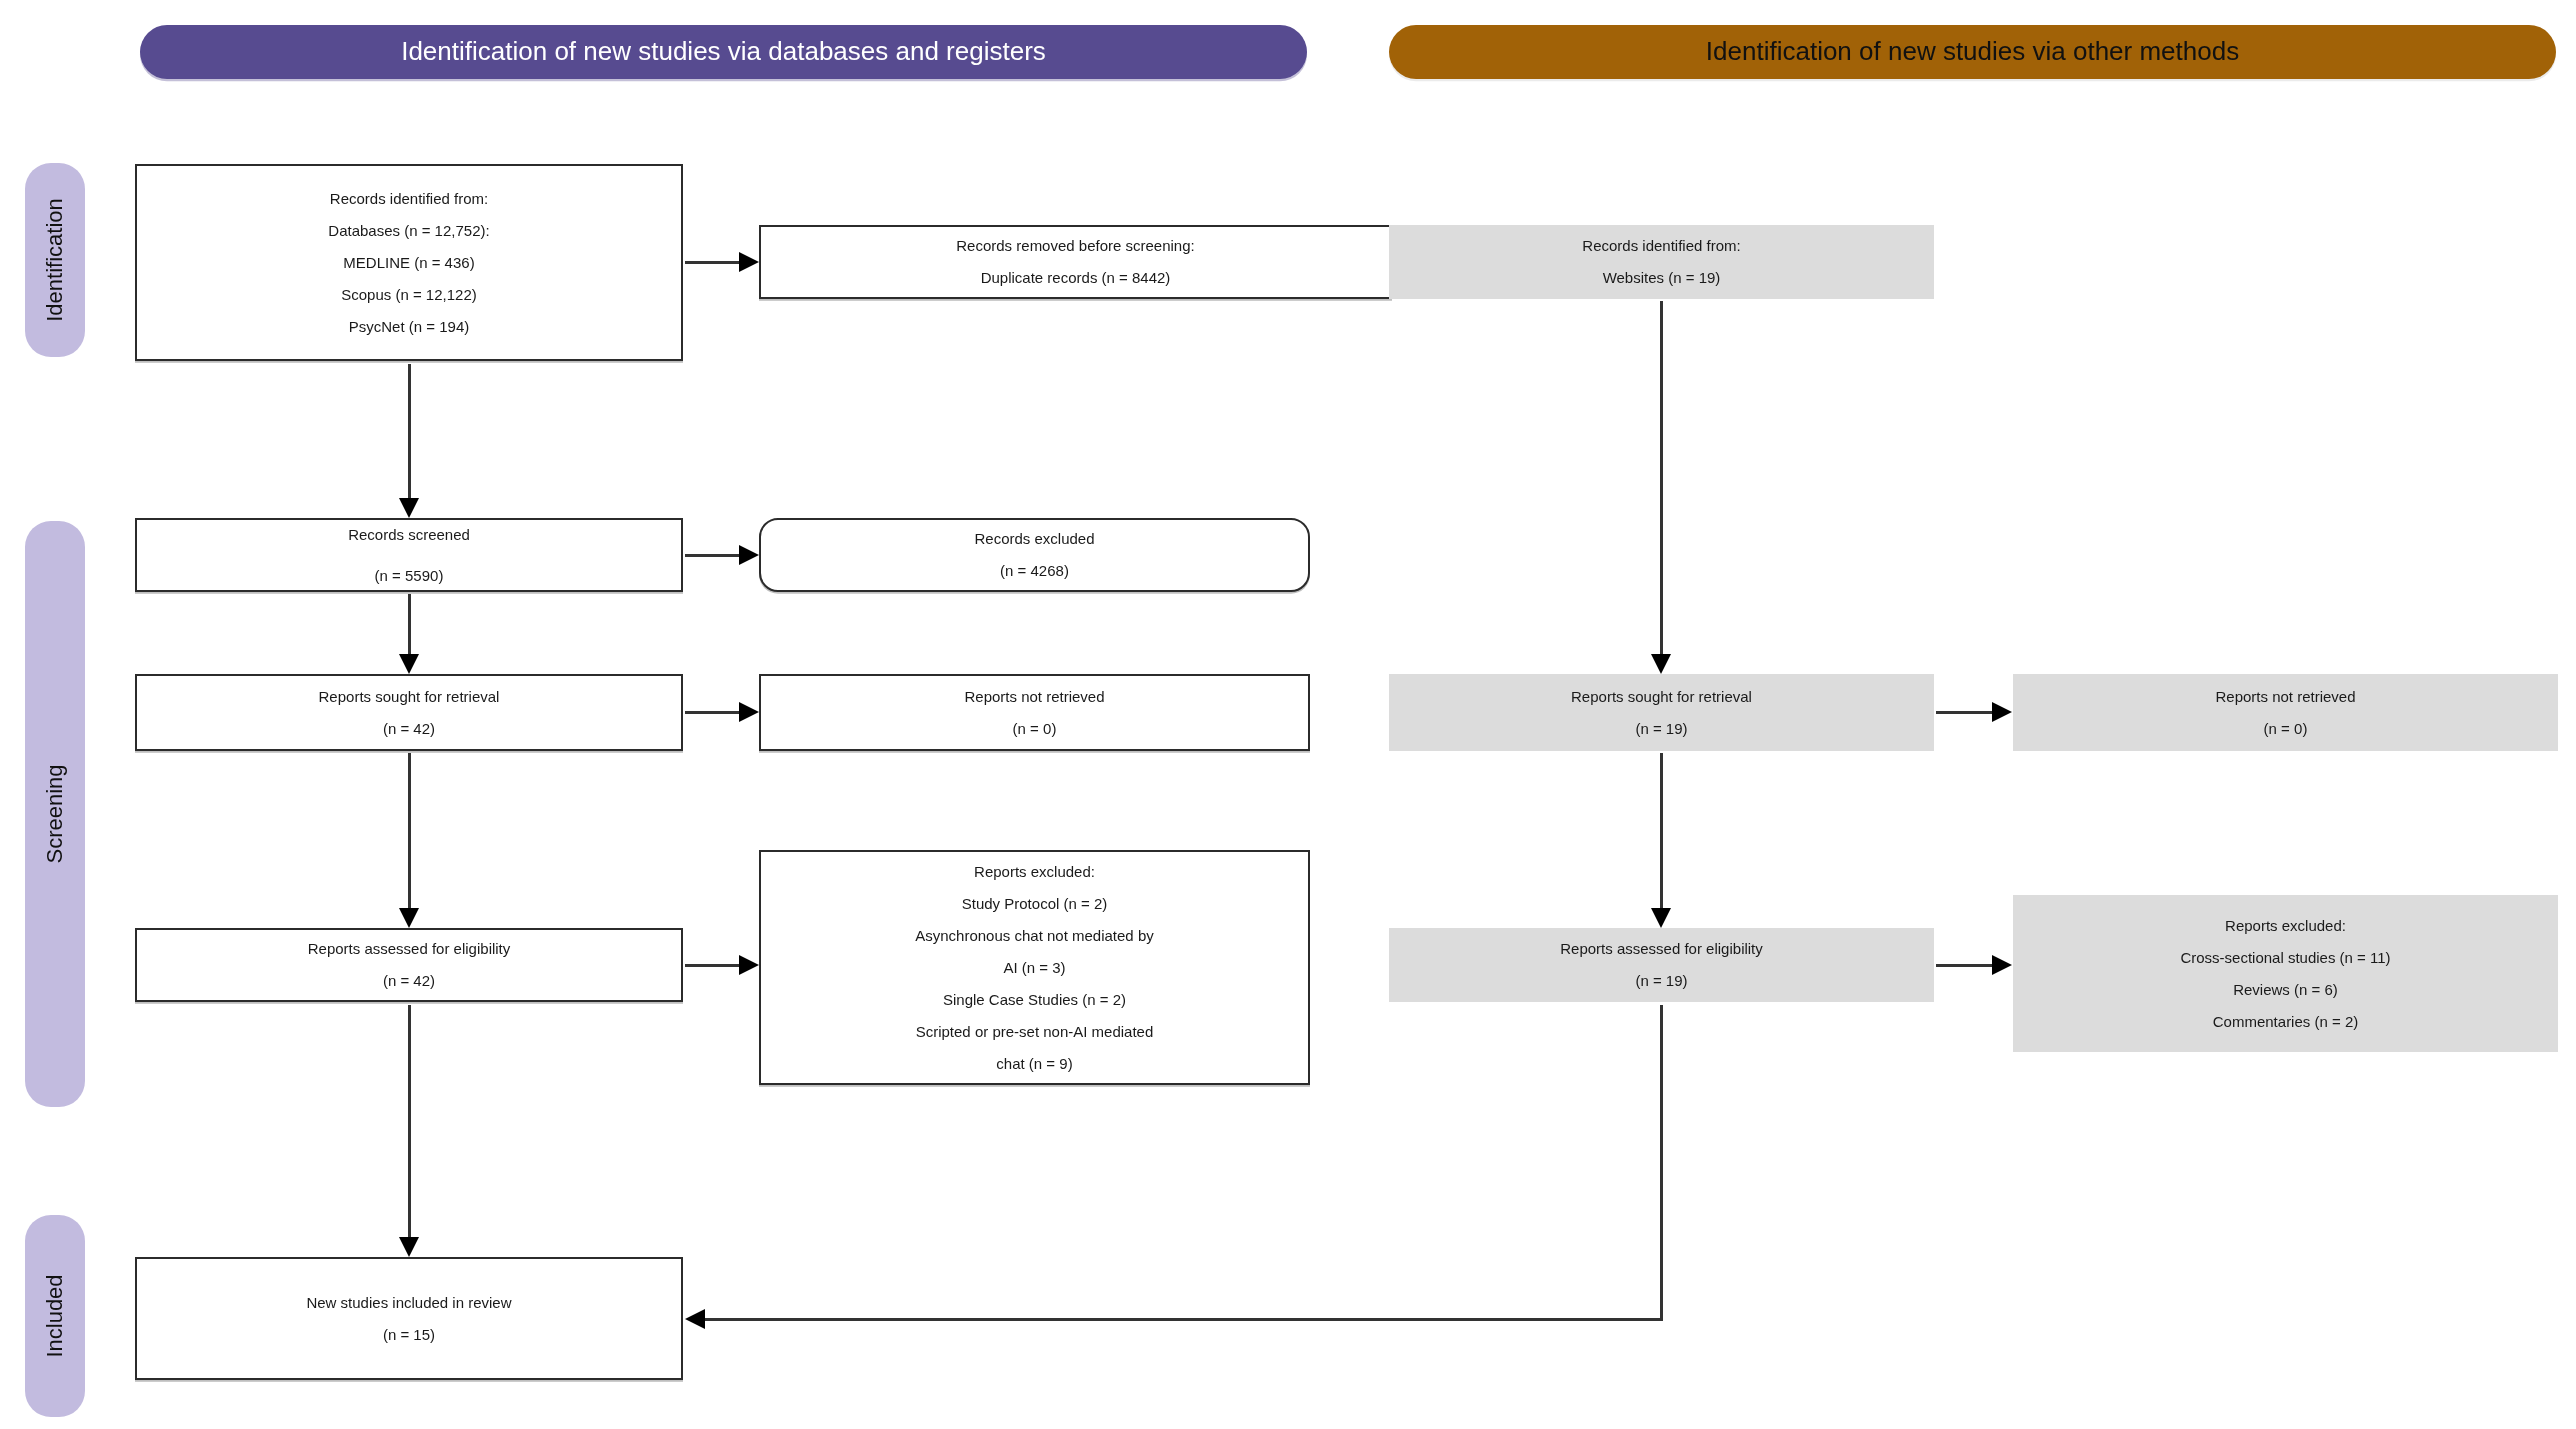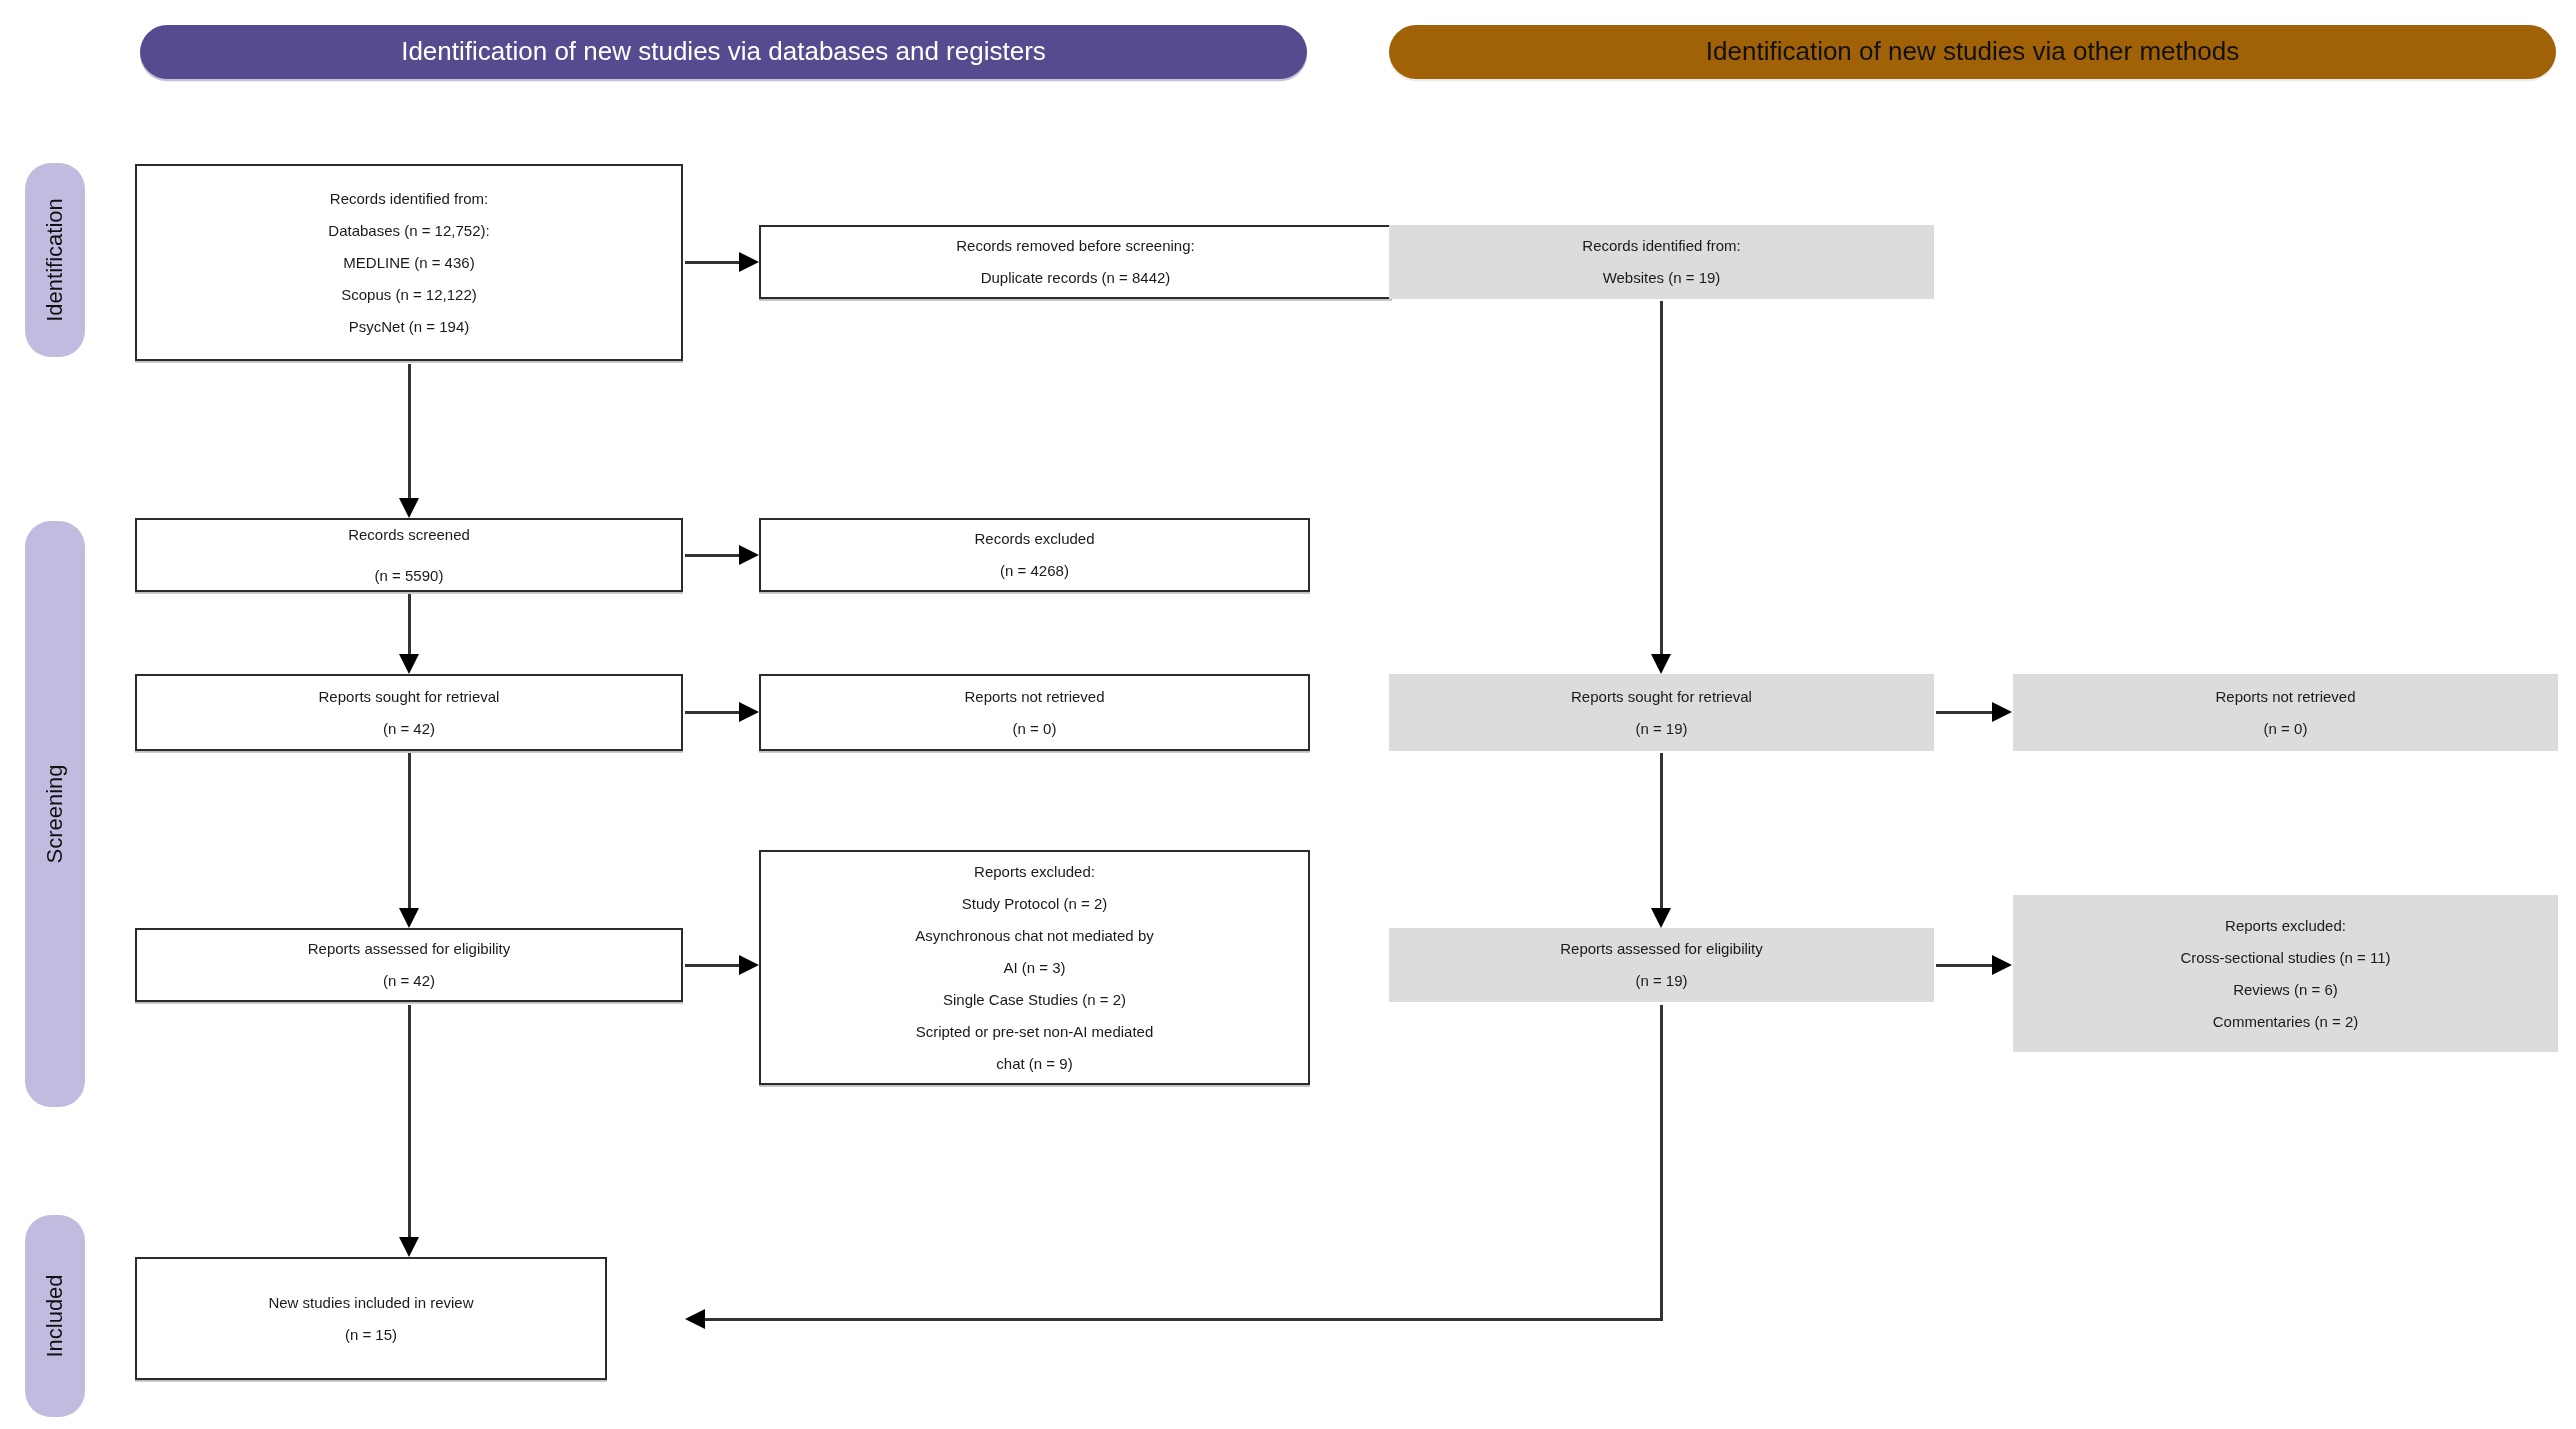--- a/index.html
+++ b/index.html
@@ -96,21 +96,21 @@
   <div class="fbox gray" style="left:1389px;top:225px;width:545px;height:74px;">
     <div class="ln">Records identified from:</div>
     <div class="ln">Websites (n = 19)</div>
   </div>
 
   <div class="fbox white" style="left:135px;top:518px;width:548px;height:74px;gap:9px;">
     <div class="ln">Records screened</div>
     <div class="ln">(n = 5590)</div>
   </div>
 
-  <div class="fbox white" style="left:759px;top:518px;width:551px;height:74px;">
+  <div class="fbox white" style="left:759px;top:518px;width:551px;height:74px;border-radius:19px;">
     <div class="ln">Records excluded</div>
     <div class="ln">(n = 4268)</div>
   </div>
 
   <div class="fbox white" style="left:135px;top:674px;width:548px;height:77px;">
     <div class="ln">Reports sought for retrieval</div>
     <div class="ln">(n = 42)</div>
   </div>
 
   <div class="fbox white" style="left:759px;top:674px;width:551px;height:77px;">
@@ -148,21 +148,21 @@
     <div class="ln">(n = 19)</div>
   </div>
 
   <div class="fbox gray" style="left:2013px;top:895px;width:545px;height:157px;">
     <div class="ln">Reports excluded:</div>
     <div class="ln">Cross-sectional studies (n = 11)</div>
     <div class="ln">Reviews (n = 6)</div>
     <div class="ln">Commentaries (n = 2)</div>
   </div>
 
-  <div class="fbox white" style="left:135px;top:1257px;width:472px;height:123px;">
+  <div class="fbox white" style="left:135px;top:1257px;width:548px;height:123px;">
     <div class="ln">New studies included in review</div>
     <div class="ln">(n = 15)</div>
   </div>
 
   <div class="vline" style="left:408px;top:364px;height:137px;"></div>
   <div class="head-down" style="left:399px;top:498px;"></div>
 
   <div class="vline" style="left:408px;top:594px;height:62px;"></div>
   <div class="head-down" style="left:399px;top:654px;"></div>
 

